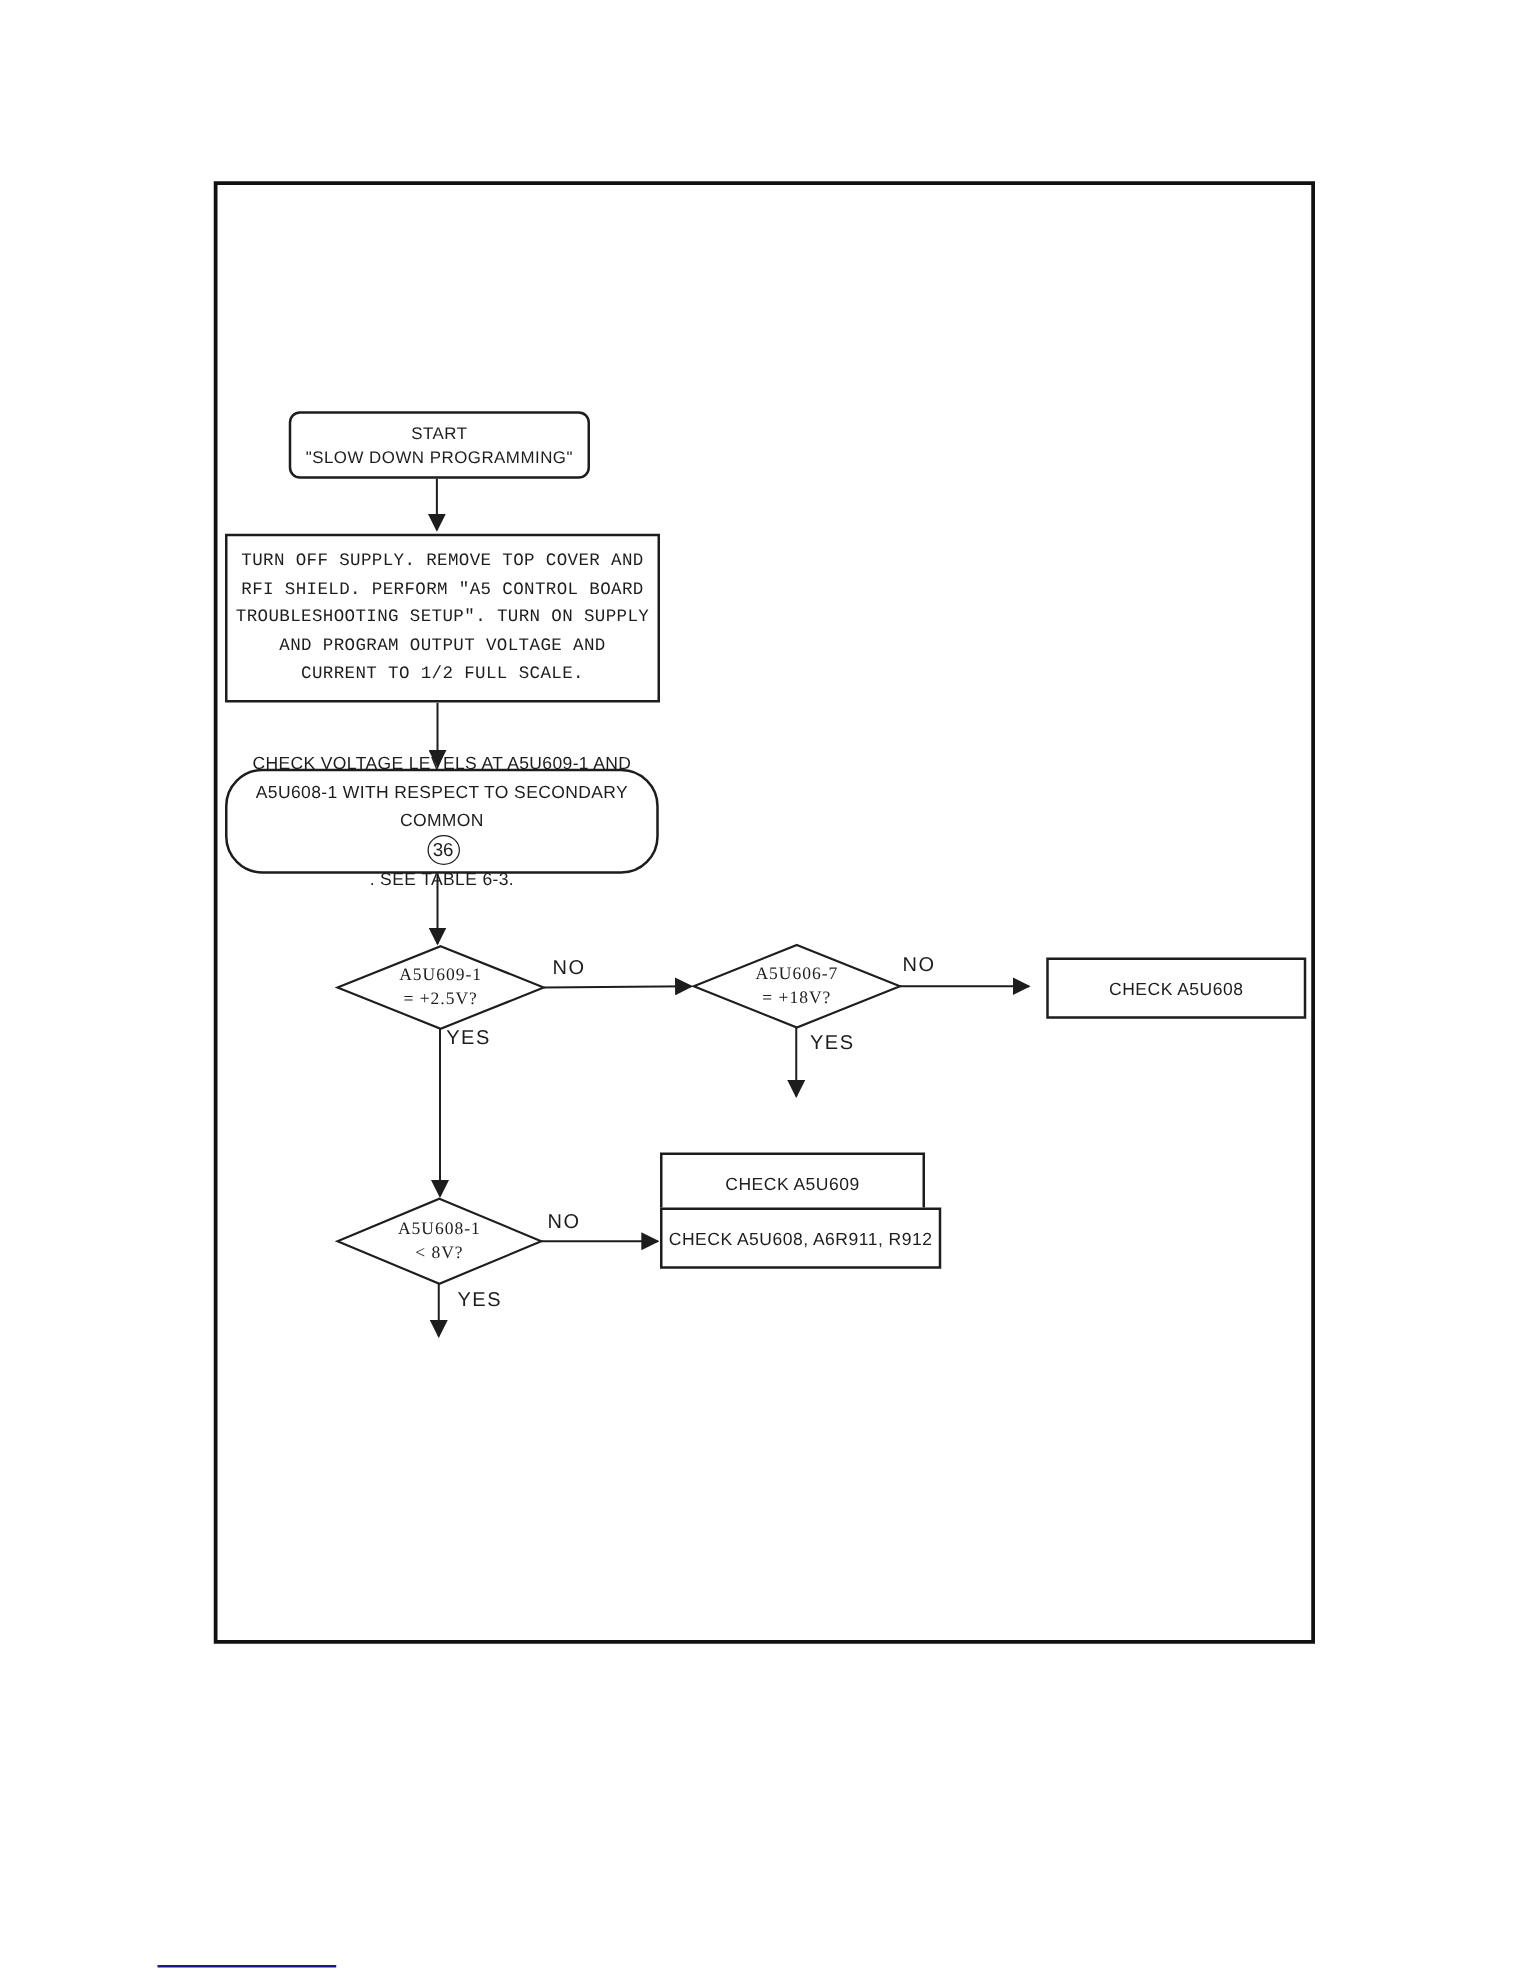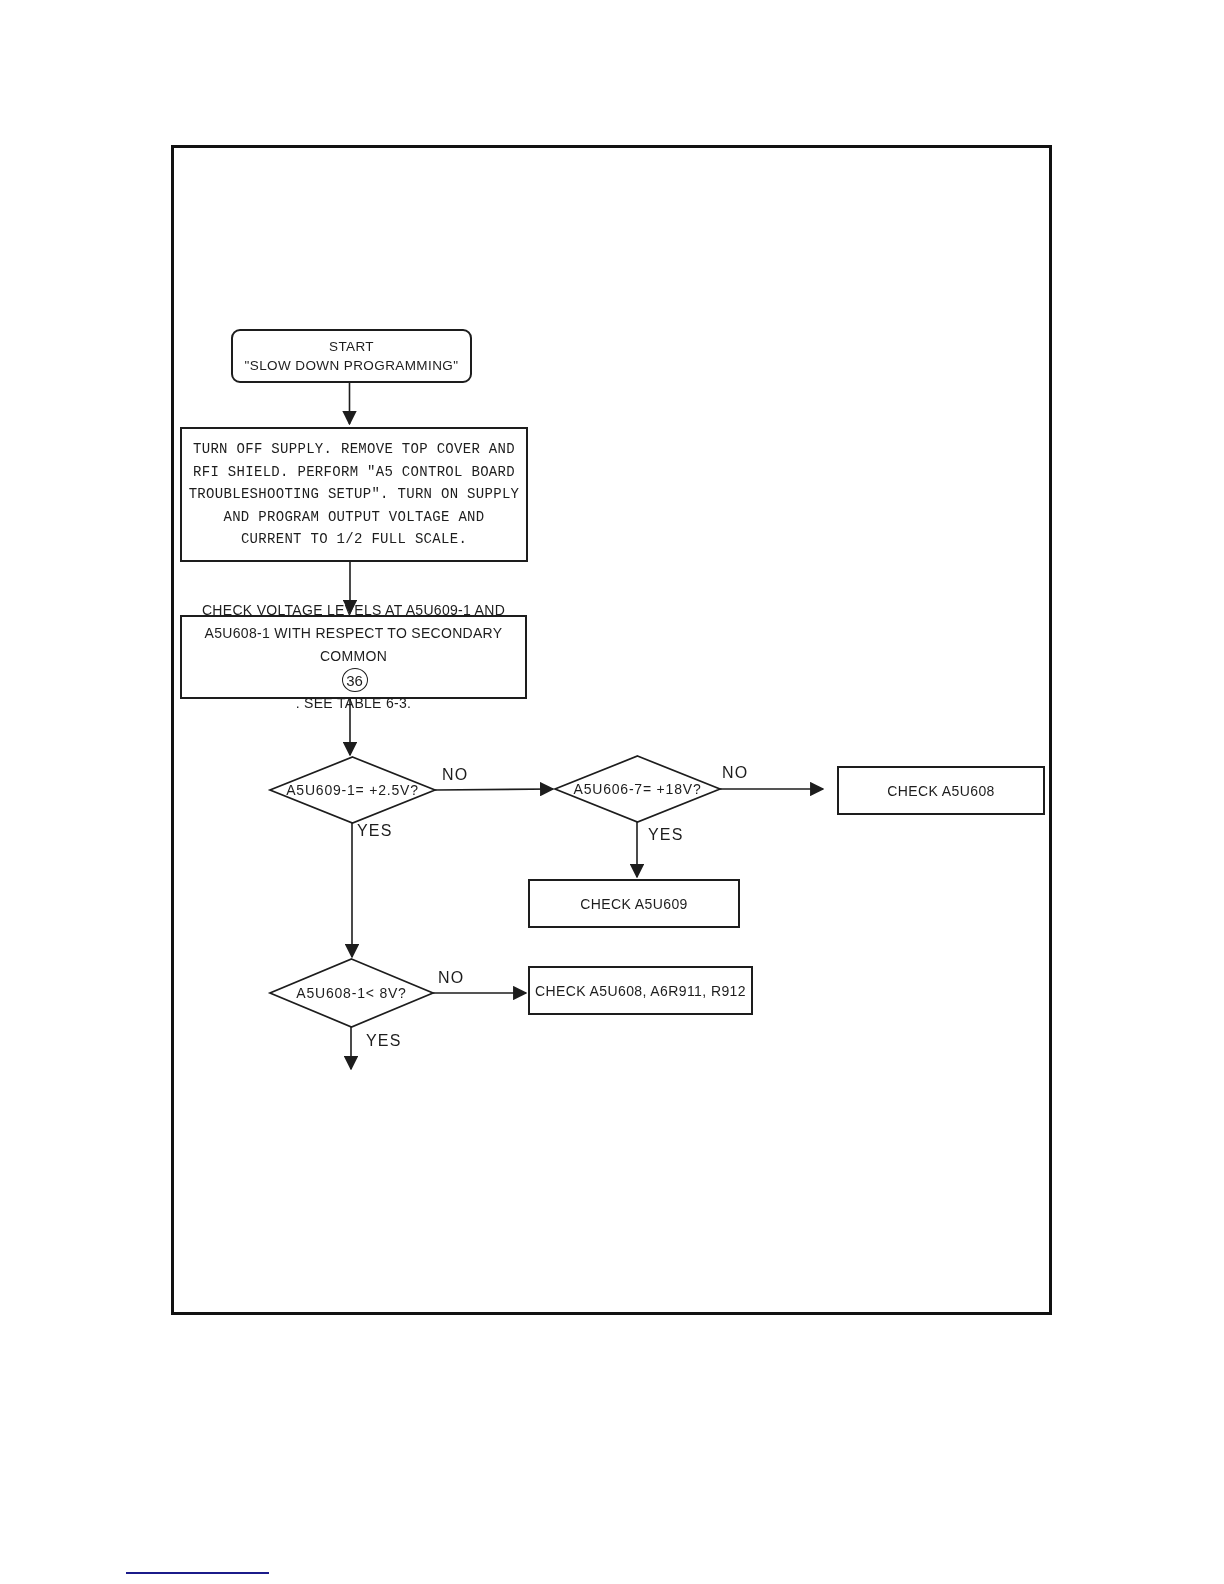--- a/index.html
+++ b/index.html
@@ -28,37 +28,37 @@
   .start{
     left:231px;top:329px;width:241px;height:54px;border-radius:9px;
     font-size:13.5px;line-height:19px;letter-spacing:0.4px;
   }
   .p1{
     left:180px;top:427px;width:348px;height:135px;
     font-size:14px;line-height:22.5px;letter-spacing:0.3px;font-family:Liberation Mono, monospace;
   }
   .p2{
     left:180px;top:615px;width:347px;height:84px;
-    font-size:14px;line-height:23px;letter-spacing:0.3px;
+    font-size:14px;line-height:23px;letter-spacing:0.3px;border-radius:30px;
   }
   .p2 .circrow{display:flex;align-items:center;justify-content:center;flex-direction:column;}
   .circ{
     display:inline-flex;align-items:center;justify-content:center;
     width:26px;height:24px;border:1.6px solid var(--ink);border-radius:50%;
     font-size:15px;margin:0 5px 0 7px;box-sizing:border-box;letter-spacing:0;
   }
   .result{font-size:14px;letter-spacing:0.4px;}
   .r1{left:825px;top:766px;width:208px;height:49px;margin-left:12px;}
-  .r2{left:528px;top:879px;width:212px;height:49px;}
+  .r2{left:528px;top:922px;width:212px;height:49px;}
   .r3{left:528px;top:966px;width:225px;height:49px;}
   .r4{left:246px;top:1071px;width:226px;height:50px;}
   .dlabel{
-    position:absolute;display:flex;flex-direction:row;justify-content:center;
+    position:absolute;display:flex;flex-direction:column;justify-content:center;
     align-items:center;text-align:center;font-size:14px;line-height:19px;
-    letter-spacing:0.8px;pointer-events:none;
+    letter-spacing:0.8px;pointer-events:none;font-family:Liberation Serif, serif;
   }
   .d1{left:270px;top:757px;width:165px;height:66px;}
   .d2{left:555px;top:756px;width:165px;height:66px;}
   .d3{left:270px;top:959px;width:163px;height:68px;}
   .edge-label{
     position:absolute;font-size:16px;letter-spacing:1.2px;background:transparent;
     white-space:nowrap;
   }
   .no1{left:442px;top:766px;}
   .yes1{left:357px;top:822px;}

